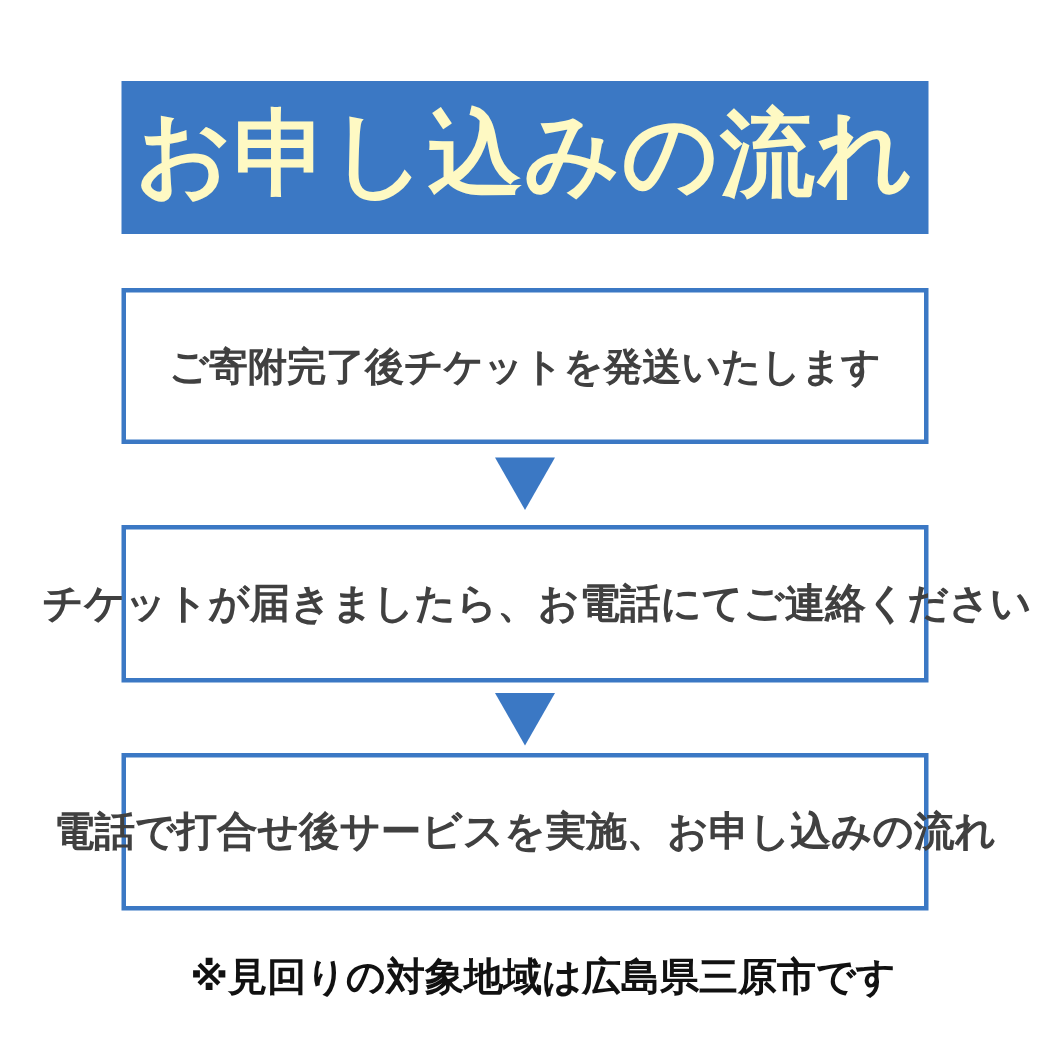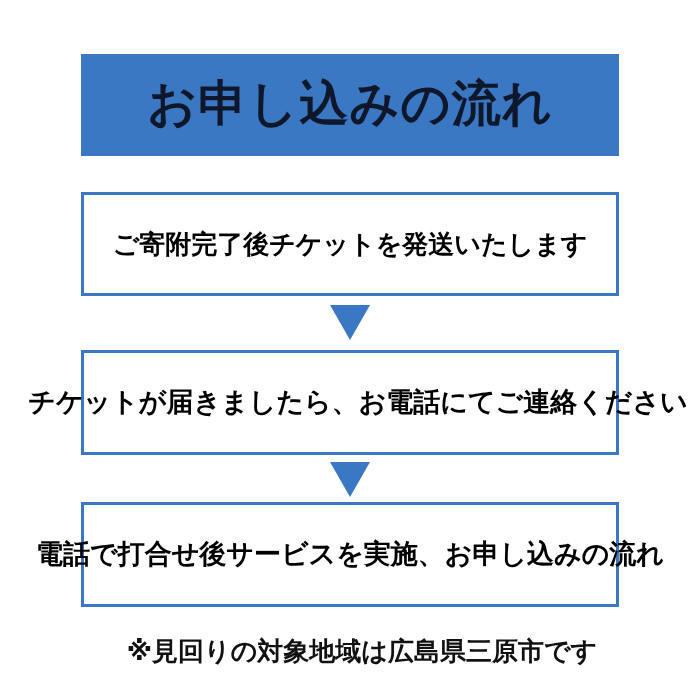--- a/index.html
+++ b/index.html
@@ -27,22 +27,22 @@
     top: 54px;
     width: 538px;
     height: 102px;
     background: #3b78c4;
     display: flex;
     align-items: center;
     justify-content: center;
     box-sizing: border-box;
   }
   .header-title {
-    color: #0f172a;
-    font-size: 49px;
+    color: #fef9c3;
+    font-size: 63px;
     font-weight: bold;
     letter-spacing: 1px;
     line-height: 1;
     white-space: nowrap;
     padding-bottom: 4px;
   }
 
   
   .step-box {
     position: absolute;
@@ -53,21 +53,21 @@
     box-sizing: border-box;
     display: flex;
     align-items: center;
     justify-content: center;
   }
   .step-box-1 { top: 192px; height: 104px; }
   .step-box-2 { top: 350px; height: 105px; }
   .step-box-3 { top: 502px; height: 105px; }
 
   .step-text {
-    color: #000000;
+    color: #404040;
     font-weight: bold;
     line-height: 1.1;
     white-space: nowrap;
     text-align: center;
   }
   .step-text-1 { font-size: 26px; }
   .step-text-2 { font-size: 27px; margin-left: 16px; }
   .step-text-3 { font-size: 27px; }
 
   

